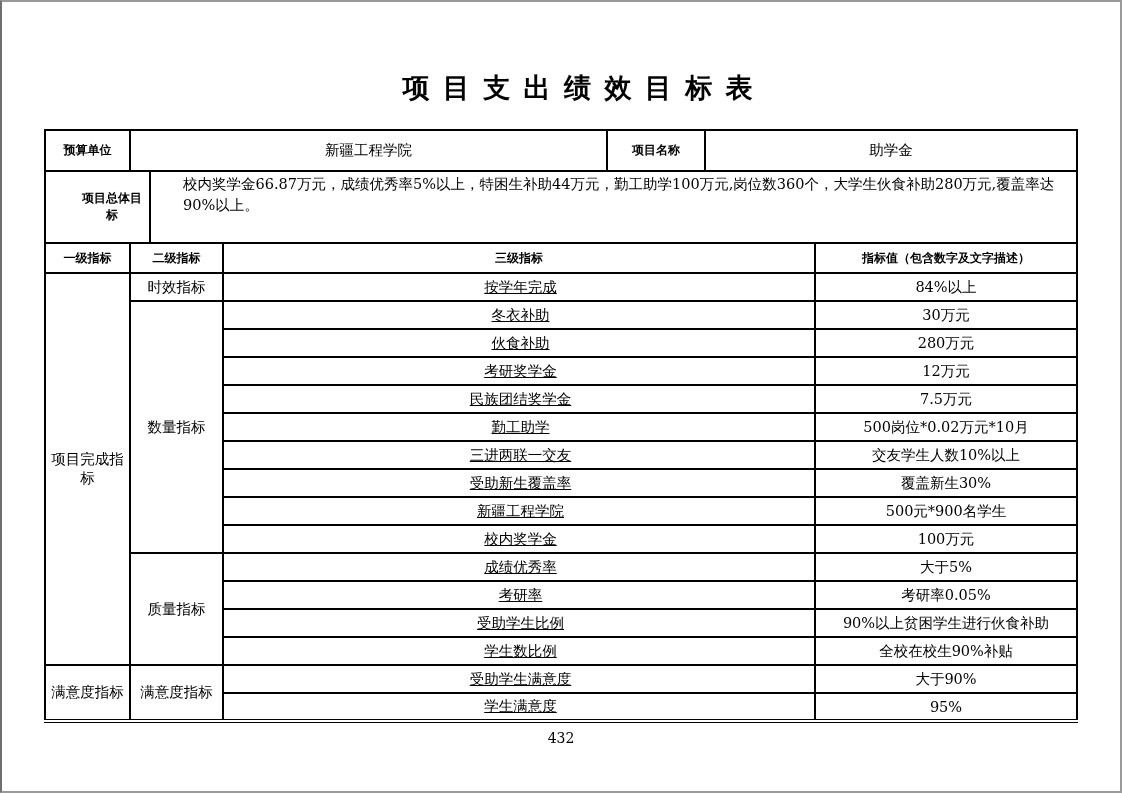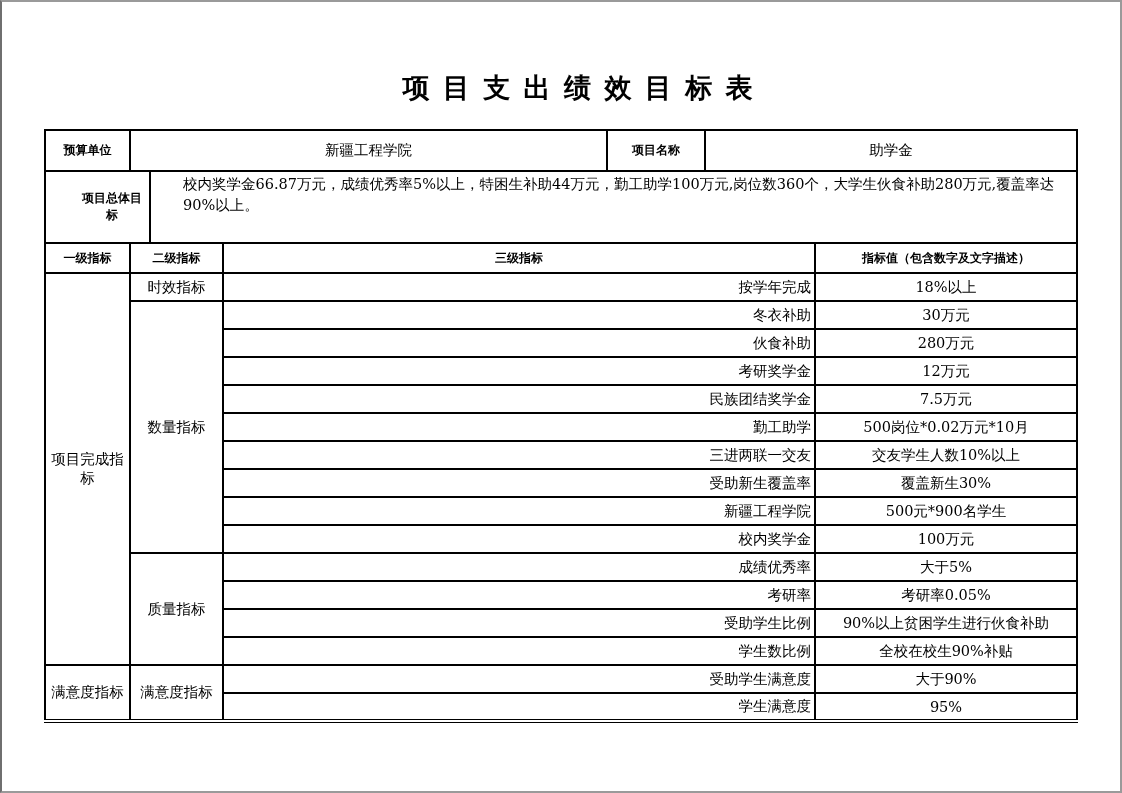--- a/index.html
+++ b/index.html
@@ -50,21 +50,21 @@
   .t3 td { height: 28px; }
   .t3 { border-bottom: 4px double #000; }
   .bold { font-weight: bold; font-family: Liberation Sans, sans-serif; font-size: 12px; }
   .goal-text {
     text-align: left;
     vertical-align: top;
     padding: 2px 5px;
     line-height: 1.45;
     font-size: 14.5px;
   }
-  .lvl3 { text-align: right; padding-left: 6px; }
+  .lvl3 { text-align: center; padding-left: 6px; text-decoration: underline; }
   .pageno {
     text-align: center;
     font-size: 14px;
     margin-top: 7px;
   }
 </style>
 </head>
 <body>
 
 <div class="page">
@@ -115,21 +115,21 @@
         <tr>
       <td class="bold hd">一级指标</td>
       <td class="bold hd">二级指标</td>
       <td class="bold hd">三级指标</td>
       <td class="bold hd">指标值（包含数字及文字描述）</td>
     </tr>
     <tr>
       <td rowspan="14">项目完成指标</td>
       <td>时效指标</td>
       <td class="lvl3">按学年完成</td>
-      <td>18%以上</td>
+      <td>84%以上</td>
     </tr>
     <tr>
       <td rowspan="9">数量指标</td>
       <td class="lvl3">冬衣补助</td>
       <td>30万元</td>
     </tr>
     <tr>
       <td class="lvl3">伙食补助</td>
       <td>280万元</td>
     </tr>
@@ -184,14 +184,15 @@
       <td class="lvl3">受助学生满意度</td>
       <td>大于90%</td>
     </tr>
     <tr>
       <td class="lvl3">学生满意度</td>
       <td>95%</td>
     </tr>
   </tbody>
     </table>
 
+  <div class="pageno">432</div>
 
 </div>
 
 </body></html>

